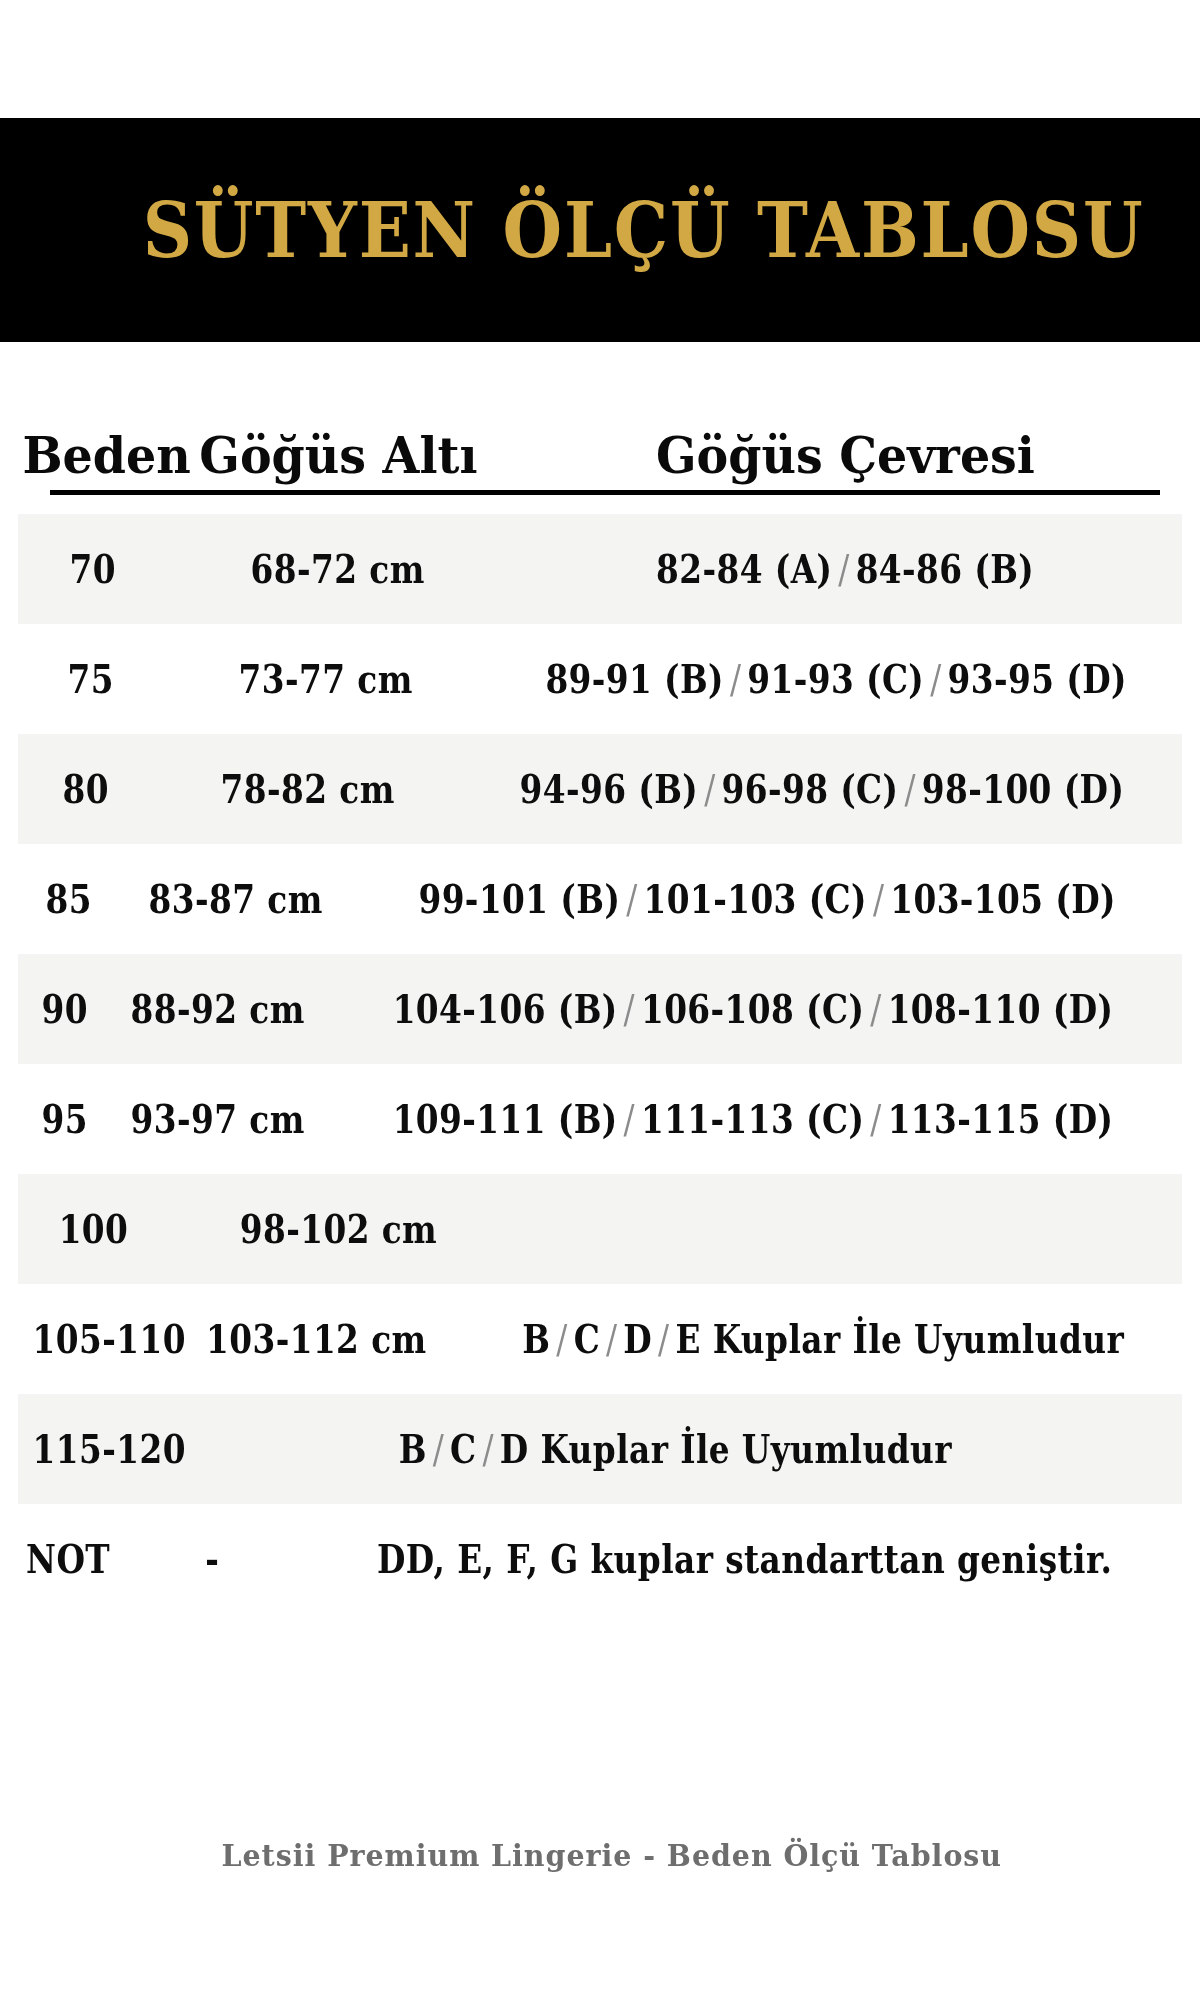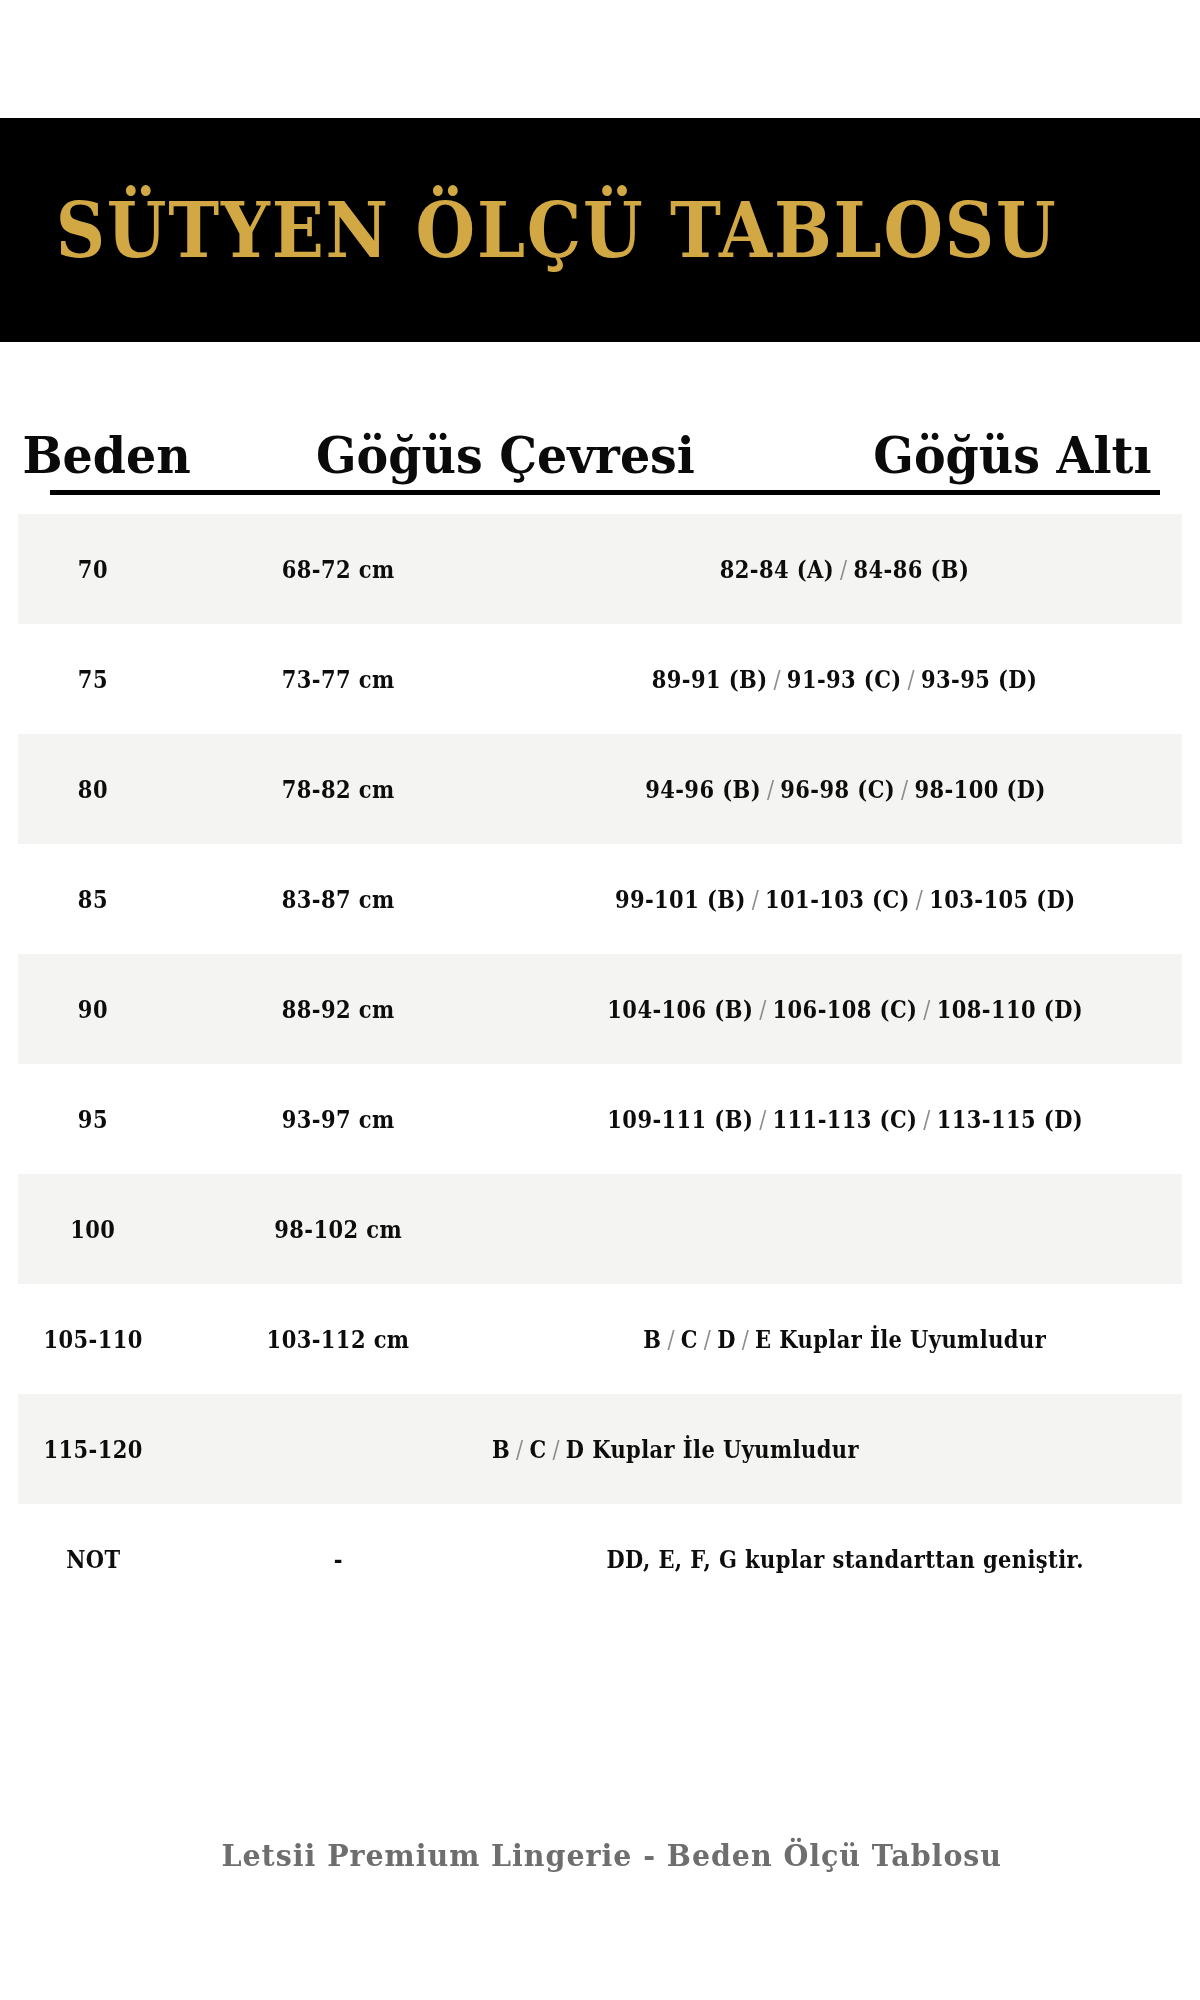--- a/index.html
+++ b/index.html
@@ -8,21 +8,21 @@
     width:1200px;height:2000px;
     background:#ffffff;
     font-family:"DejaVu Serif","Liberation Serif",serif;
     overflow:hidden;
   }
   
   .title-band{
     position:absolute;top:118px;left:0;
     width:1200px;height:224px;
     background:#000000;
-    display:flex;align-items:center;justify-content:flex-start;
+    display:flex;align-items:center;justify-content:flex-end;
   }
   .title{
     color:#d1a843;
     font-size:76px;font-weight:700;
     letter-spacing:2px;white-space:nowrap;
     display:inline-block;transform:scaleX(0.9);
   }
   
   .thead{
     position:absolute;top:430px;left:18px;width:1164px;
@@ -38,21 +38,21 @@
   .hcell span{display:inline-block;transform:scaleX(0.95);}
   .rule{
     position:absolute;top:490px;left:50px;
     width:1110px;height:5px;background:#000000;
   }
   
   .rows{position:absolute;top:514px;left:18px;width:1164px;}
   .trow{height:110px;display:flex;align-items:center;}
   .trow.striped{background:#f4f4f2;}
   .cell{
-    text-align:center;font-weight:700;font-size:25px;color:#0d0d0d;
+    text-align:center;font-weight:700;font-size:39px;color:#0d0d0d;
     letter-spacing:0.5px;
     text-decoration:underline;
   }
   .cell-inner{display:inline-block;transform:scaleX(0.84);white-space:nowrap;}
   .slash{color:#8c8c8c;font-weight:400;padding:0 7px;}
   
   .footer{
     position:absolute;top:1838px;left:12px;width:1200px;
     text-align:center;color:#6e6e6e;font-weight:700;font-size:30px;
     letter-spacing:1px;
@@ -65,26 +65,26 @@
 <div class="page">
 
   <div class="title-band">
     <span class="title">SÜTYEN ÖLÇÜ TABLOSU</span>
   </div>
 
   <div class="thead">
     <div class="hcell col-size">
       <span>Beden</span>
     </div>
+    <div class="hcell col-under">
+      <span>Göğüs Altı</span>
+    </div>
     <div class="hcell col-bust">
       <span>Göğüs Çevresi</span>
     </div>
-    <div class="hcell col-under">
-      <span>Göğüs Altı</span>
-    </div>
   </div>
 
   <div class="rule"></div>
 
   <div class="rows">
   <div class="trow striped">
     <div class="cell col-size">
       <span class="cell-inner">70</span>
     </div>
     <div class="cell col-under">

